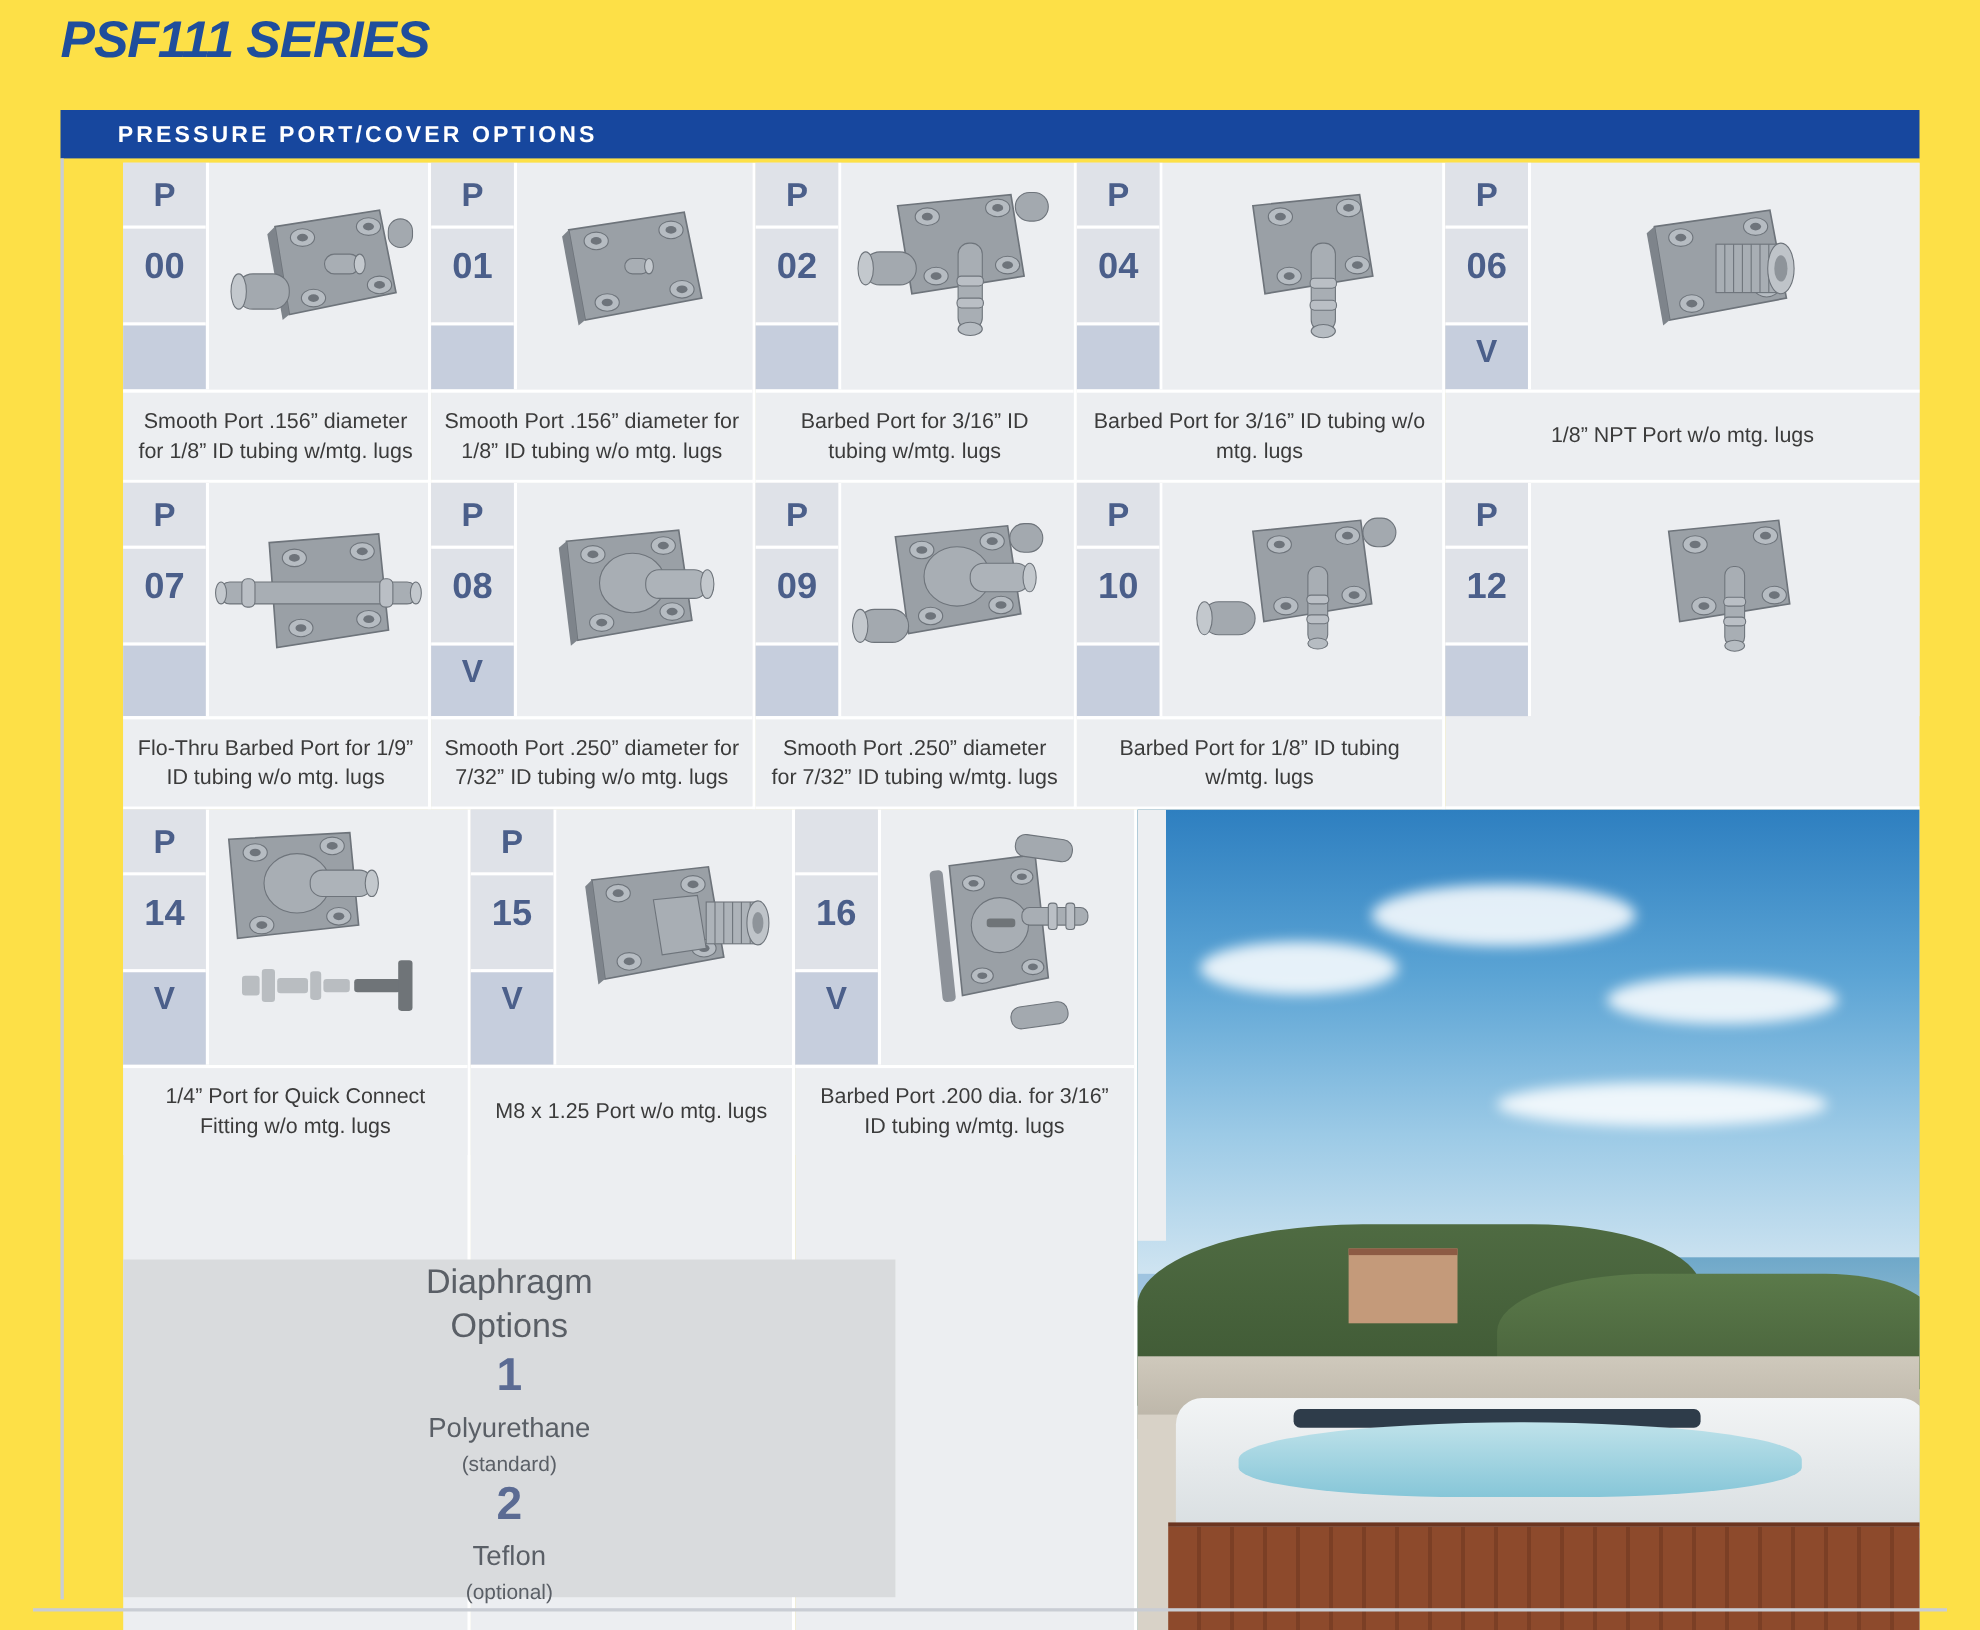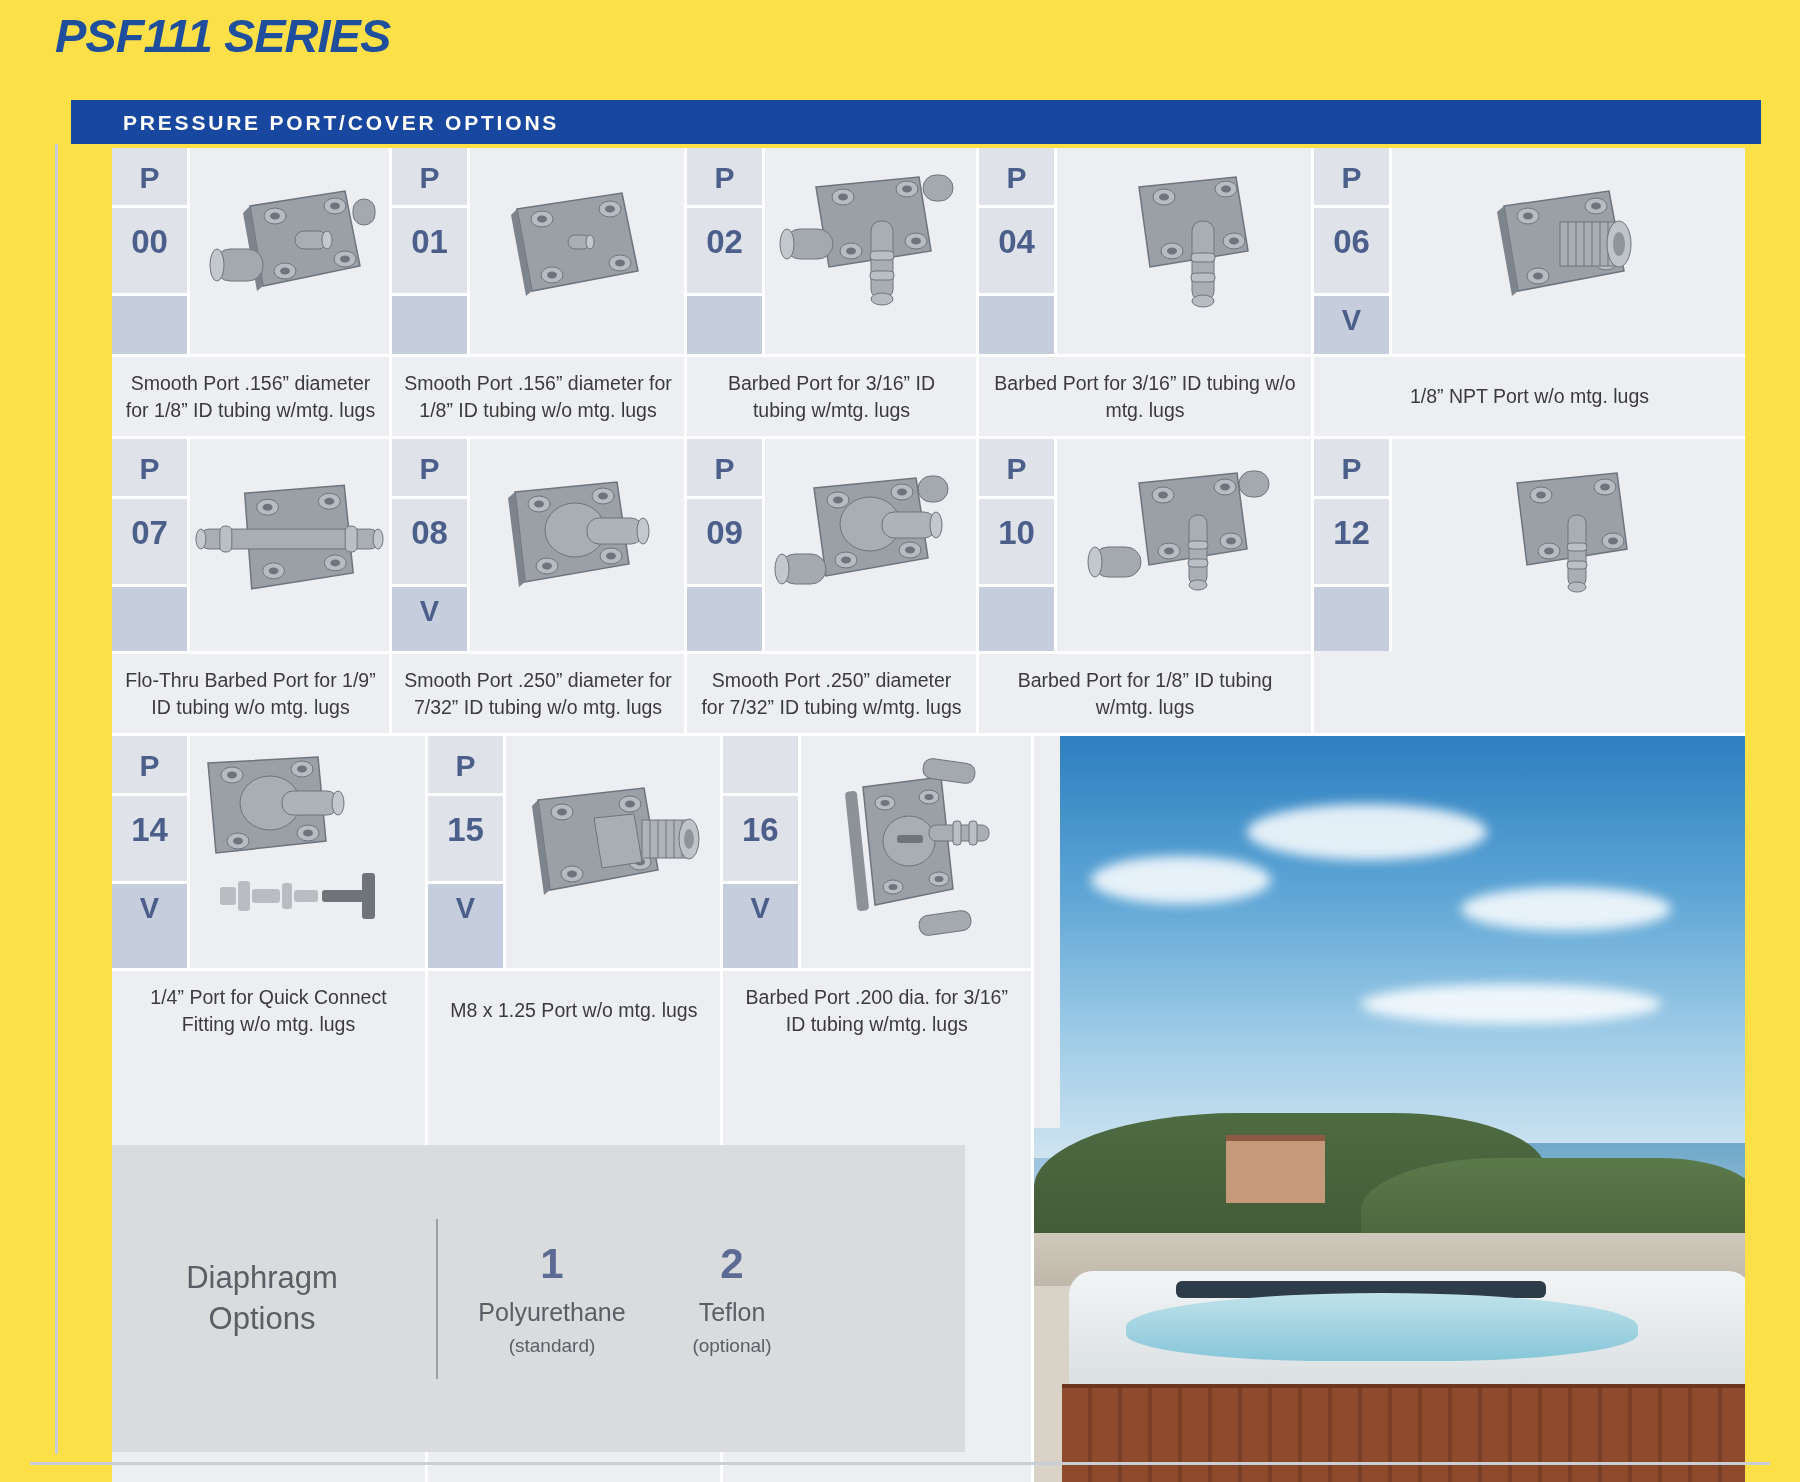--- a/index.html
+++ b/index.html
@@ -23,21 +23,20 @@
     font-style: italic;
     letter-spacing: -1px;
     color: #1f4e9c;
     font-family: "Liberation Sans", sans-serif;
   }
   .band {
     position: absolute;
     left: 55px; top: 100px;
     width: 1690px; height: 44px;
     background: #17479e;
-    margin-left: 16px;
   }
   .band-label {
     position: absolute;
     left: 52px; top: 11px;
     color: #ffffff;
     font-size: 21px;
     font-weight: bold;
     letter-spacing: 2.8px;
   }
   .left-rule {
@@ -200,24 +199,25 @@
     background: repeating-linear-gradient(90deg,#8d4a2c 0px,#8d4a2c 26px,#7b3f25 26px,#7b3f25 30px);
     border-top: 4px solid #6b3520;
   }
   .photo-mask-left {
     position: absolute; left: 0; top: 0; width: 26px; height: 52%;
     background: #eceef1;
   }
   .diaphragm {
     position: absolute;
     left: 112px; top: 1145px;
-    width: 853px; height: 307px;
+    width: 702px; height: 307px;
     background: #d9dbdd;
     display: flex;
     align-items: center;
+    flex-direction: column;
   }
   .dia-label {
     width: 300px;
     text-align: center;
     font-size: 31px;
     color: #5a5f66;
     line-height: 1.3;
   }
   .dia-divider {
     width: 2px; height: 160px;

